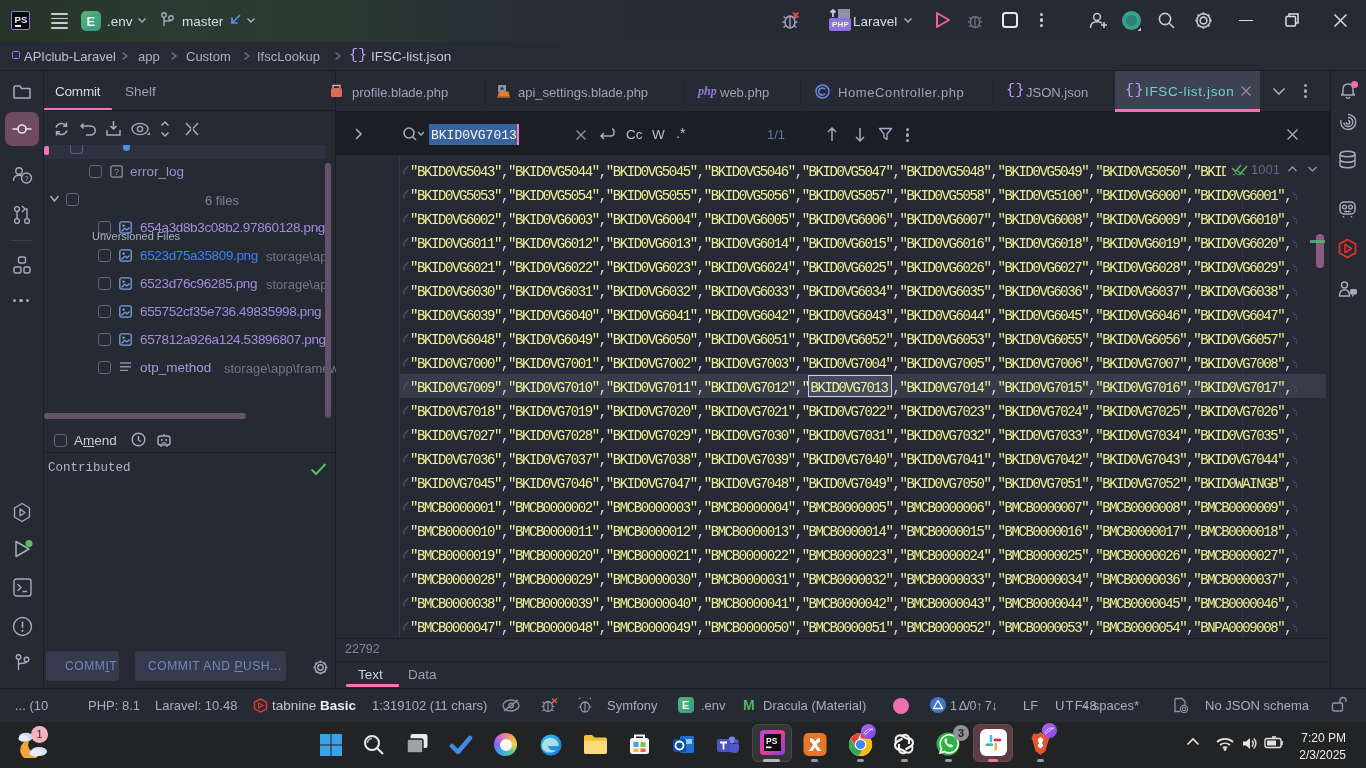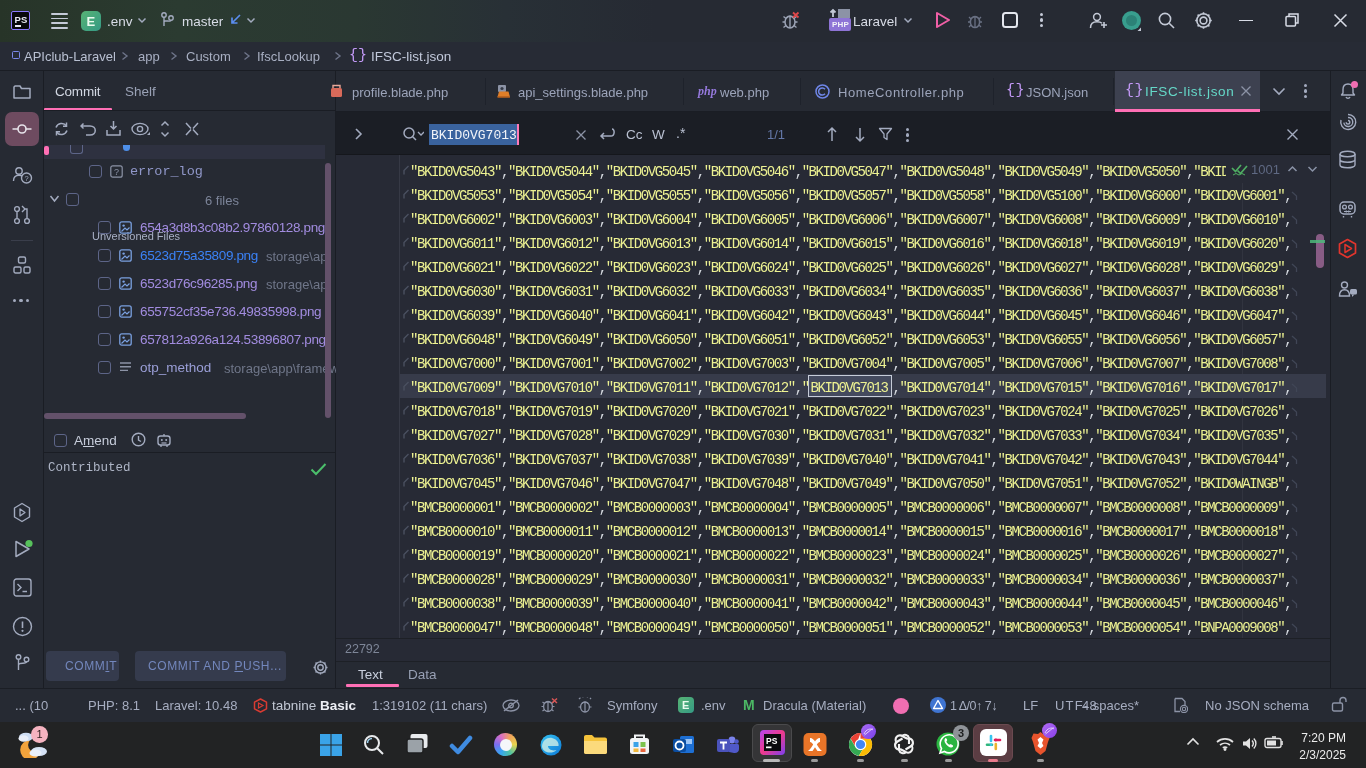--- a/index.html
+++ b/index.html
@@ -196,21 +196,21 @@
   </svg>
 <div class="abs" style="left:44px;top:145px;width:281px;height:14px;background:#2e3140;"></div>
 <div class="abs" style="left:44px;top:146px;width:5px;height:9px;background:#ff6fb5;border-radius:2px;"></div>
 <div class="abs" style="left:70px;top:145px;width:13px;height:9px;border:1.5px solid #5d6588;border-top:none;border-radius:0 0 3px 3px;"></div>
 <div class="abs" style="left:123px;top:145px;width:7px;height:6px;border-radius:0 0 4px 4px;background:#4e8fe8;"></div>
 <div class="abs" style="left:89px;top:164.5px;width:13px;height:13px;border:1.5px solid #5d6588;border-radius:3px;"></div>
 <svg class="ic" style="left:110px;top:164.5px;" width="13" height="13" viewBox="0 0 13 13">
     <rect x="0.8" y="0.8" width="11.4" height="11.4" rx="2" stroke="#8c93a6" stroke-width="1.2" fill="none"></rect>
     <text x="4" y="10" font-size="9" fill="#8c93a6" font-family="Liberation Sans">?</text>
   </svg>
-<div class="txt" style="left:130px;top:164px;color:#9097c9;font-size:13.5px;font-weight:400;font-family:Liberation Mono, monospace;text-align:center;">error_log</div>
+<div class="txt" style="left:130px;top:164px;color:#9097c9;font-size:13.5px;font-weight:400;font-family:Liberation Sans, sans-serif;text-align:center;">error_log</div>
 <svg class="ic" style="left:49px;top:194px;" width="11" height="9" viewBox="0 0 11 9">
     <path d="M1.5 2 L5.5 7 L9.5 2" stroke="#a3abbf" stroke-width="1.5" fill="none"></path>
   </svg>
 <div class="abs" style="left:66px;top:192.5px;width:13px;height:13px;border:1.5px solid #5d6588;border-radius:3px;"></div>
 <div class="txt" style="left:92px;top:192px;color:#a9b1c6;font-size:11px;font-weight:400;font-family:'Liberation Sans',sans-serif;margin-top:38px;">Unversioned Files</div>
 <div class="txt" style="left:205px;top:192.5px;color:#7c8499;font-size:13px;font-weight:400;font-family:'Liberation Sans',sans-serif;">6 files</div>
 <div class="abs" style="left:98px;top:220.5px;width:13px;height:13px;border:1.5px solid #5d6588;border-radius:3px;"></div>
 <svg class="ic" style="left:119px;top:220.5px;" width="13" height="13" viewBox="0 0 13 13">
     <rect x="0.8" y="0.8" width="11.4" height="11.4" rx="2" stroke="#7aa0e0" stroke-width="1.3" fill="none"></rect>
     <circle cx="4.6" cy="4.6" r="1.2" fill="#7aa0e0"></circle>

